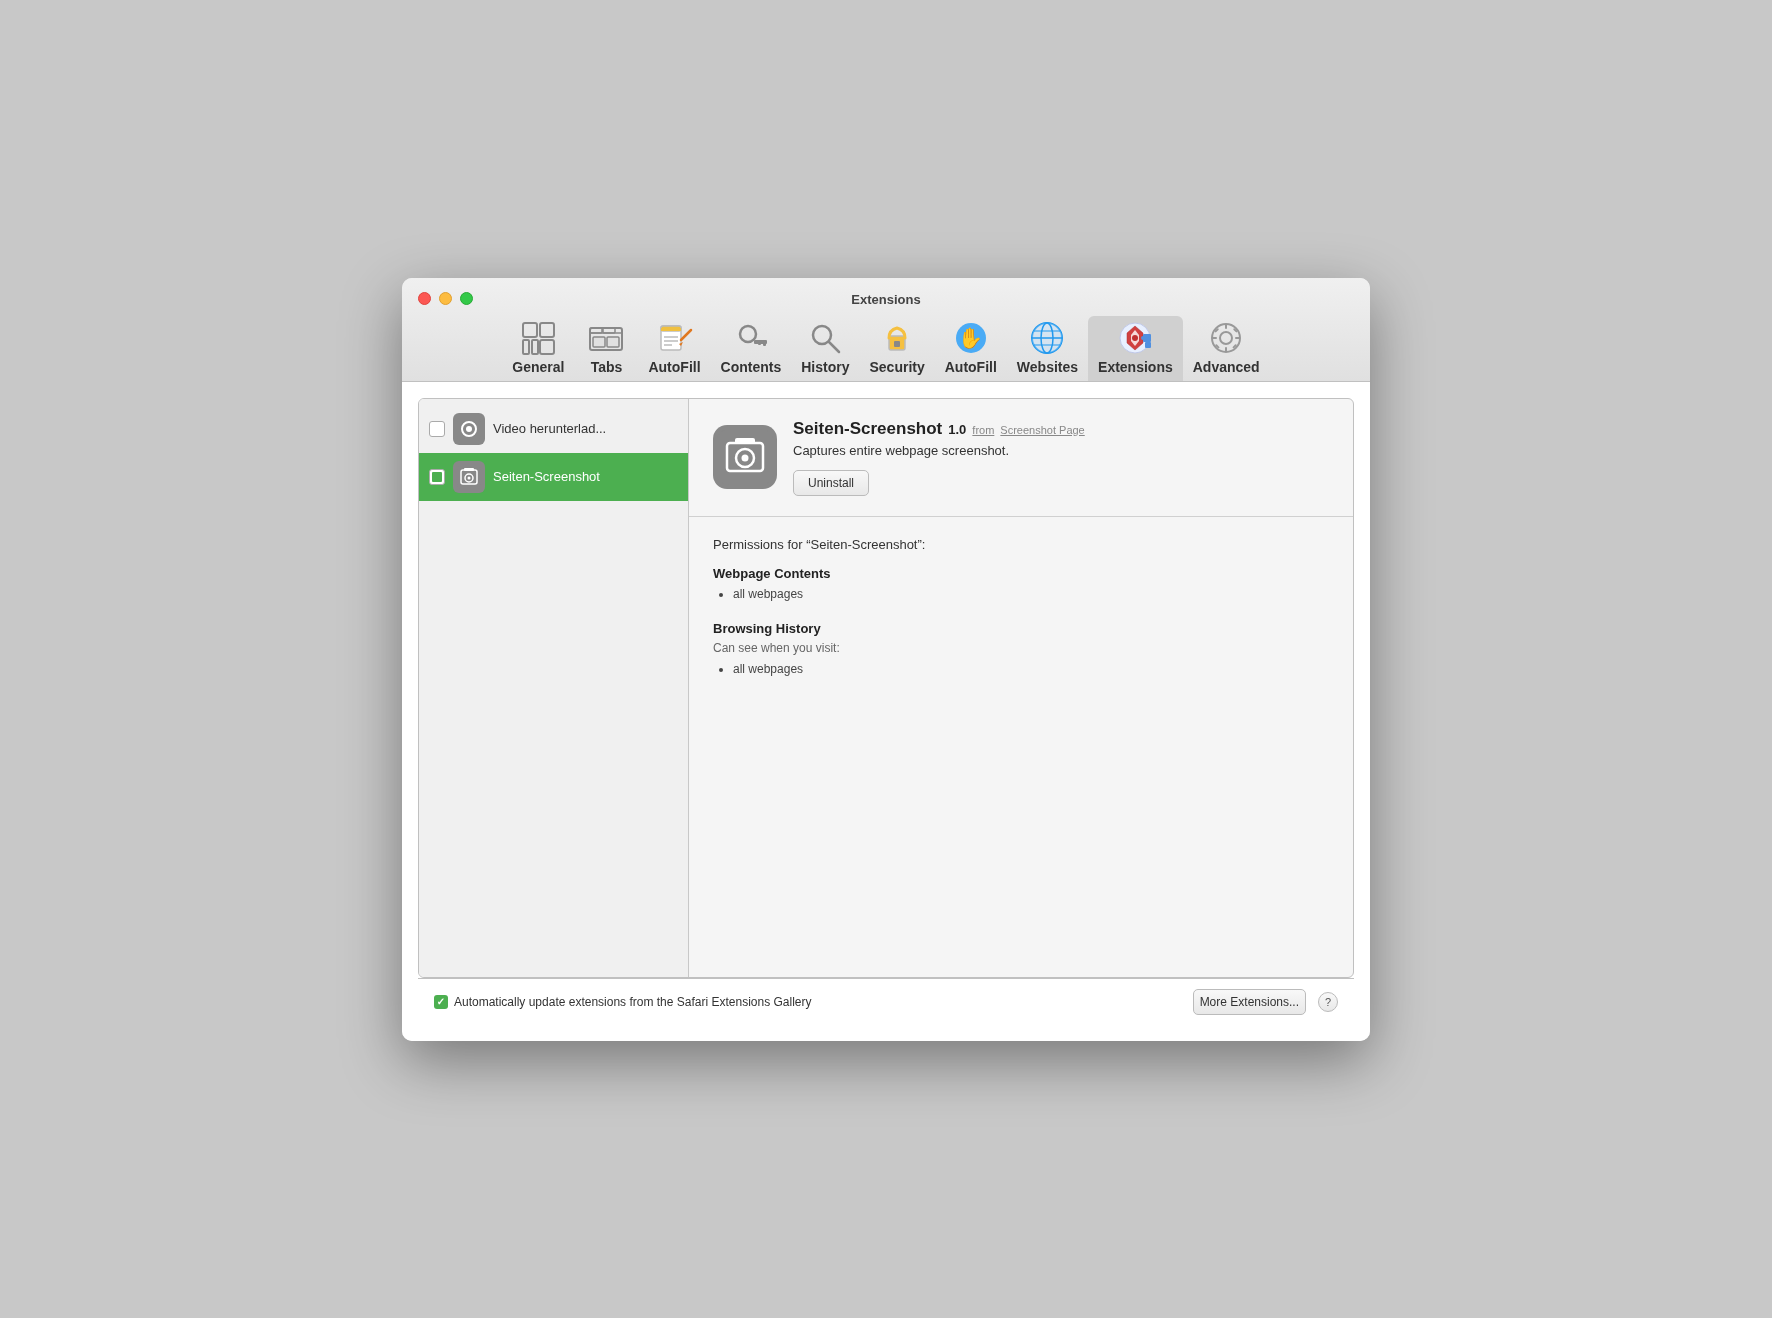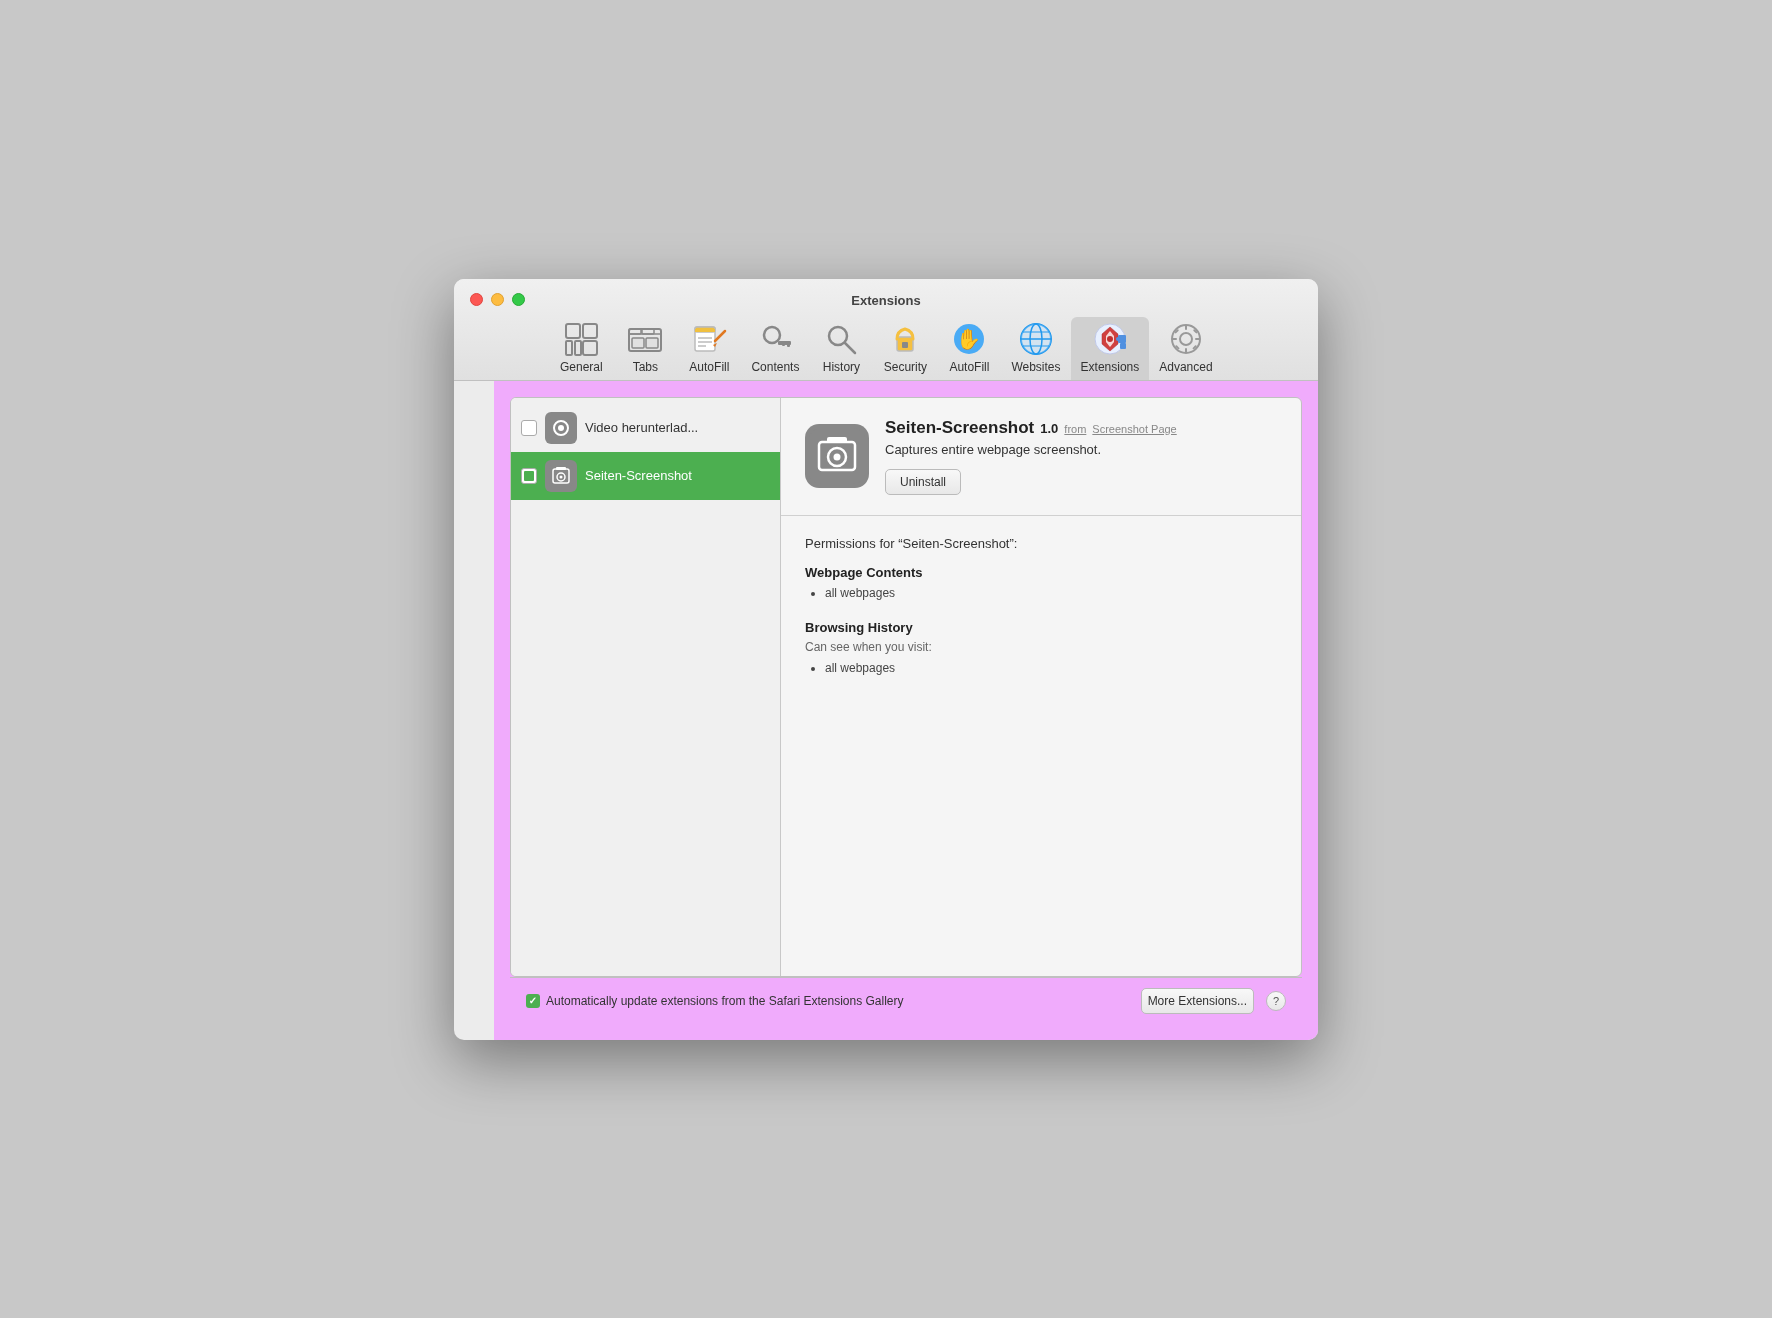--- a/index.html
+++ b/index.html
@@ -5,21 +5,21 @@
     * { box-sizing: border-box; margin: 0; padding: 0; }
     body {
       background: #c8c8c8;
       display: flex;
       justify-content: center;
       align-items: center;
       min-height: 100vh;
       font-family: -apple-system, BlinkMacSystemFont, "San Francisco", "Helvetica Neue", sans-serif;
     }
     .window {
-      width: 864px;
+      width: 968px;
       background: #ececec;
       border-radius: 10px;
       box-shadow: 0 20px 60px rgba(0,0,0,0.4);
       overflow: hidden;
     }
     .title-bar {
       background: linear-gradient(to bottom, #f0f0f0, #e0e0e0);
       padding: 12px 16px 0;
       border-bottom: 1px solid #c0c0c0;
       text-align: center;
@@ -68,27 +68,27 @@
     .toolbar-icon {
       width: 36px;
       height: 36px;
       display: flex;
       align-items: center;
       justify-content: center;
       margin-bottom: 3px;
       font-size: 28px;
     }
     .toolbar-label {
-      font-size: 12px;
-      color: #333;
+      font-size: 14px;
+      color: #333;
+      font-weight: bold;
     }
     .content-area {
-      background: #f0abfc;
+      background: #ffffff;
       padding: 16px;
-      margin-left: 40px;
     }
     .main-panel {
       display: flex;
       background: #f5f5f5;
       border: 1px solid #c0c0c0;
       border-radius: 6px;
       overflow: hidden;
       min-height: 580px;
     }
     .sidebar {

